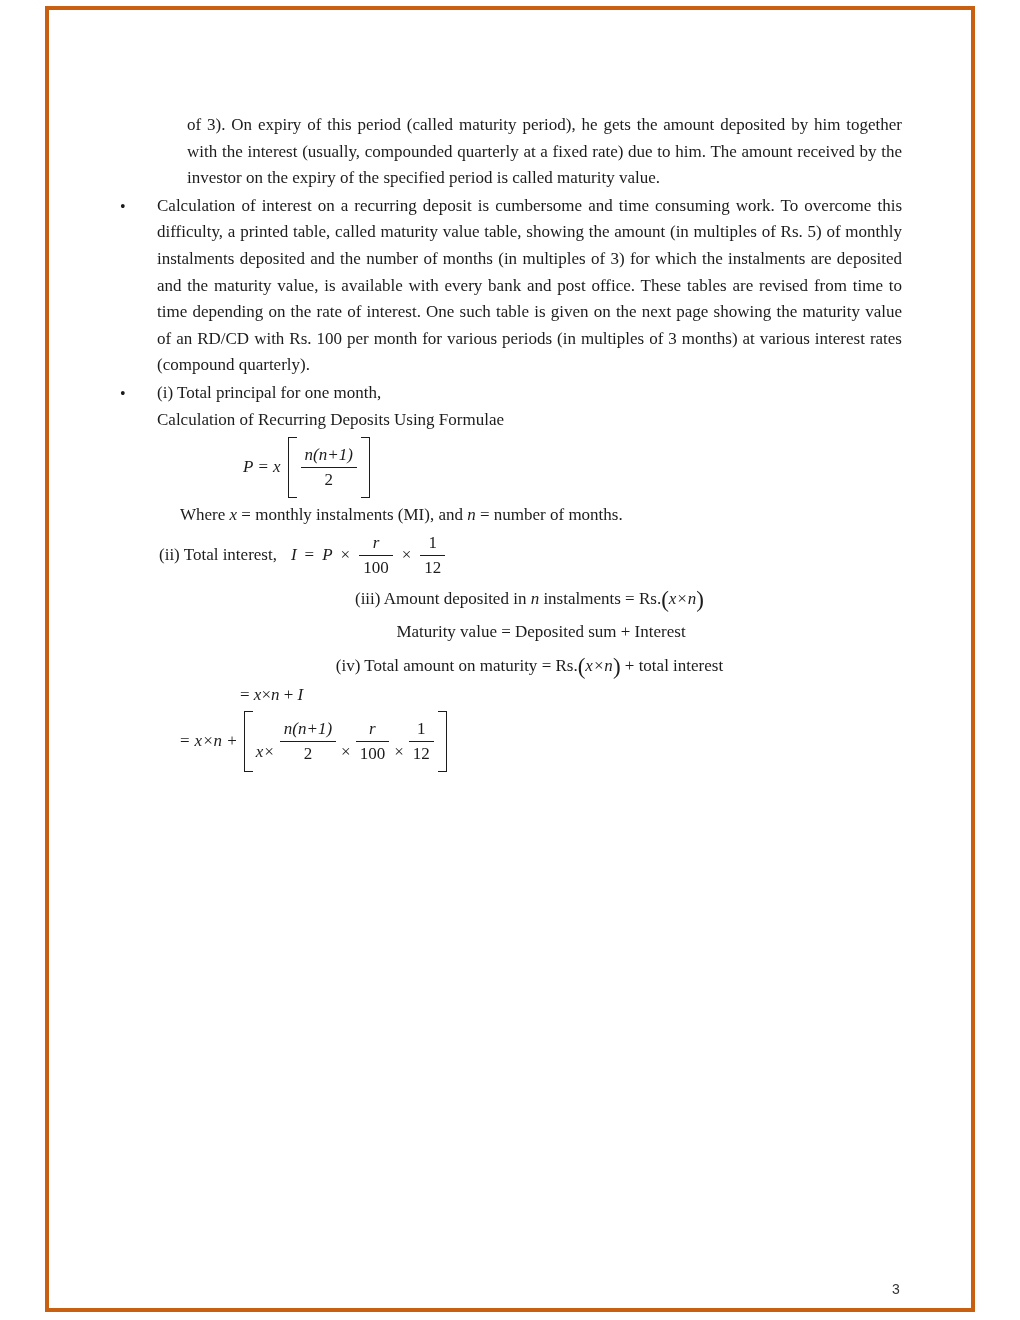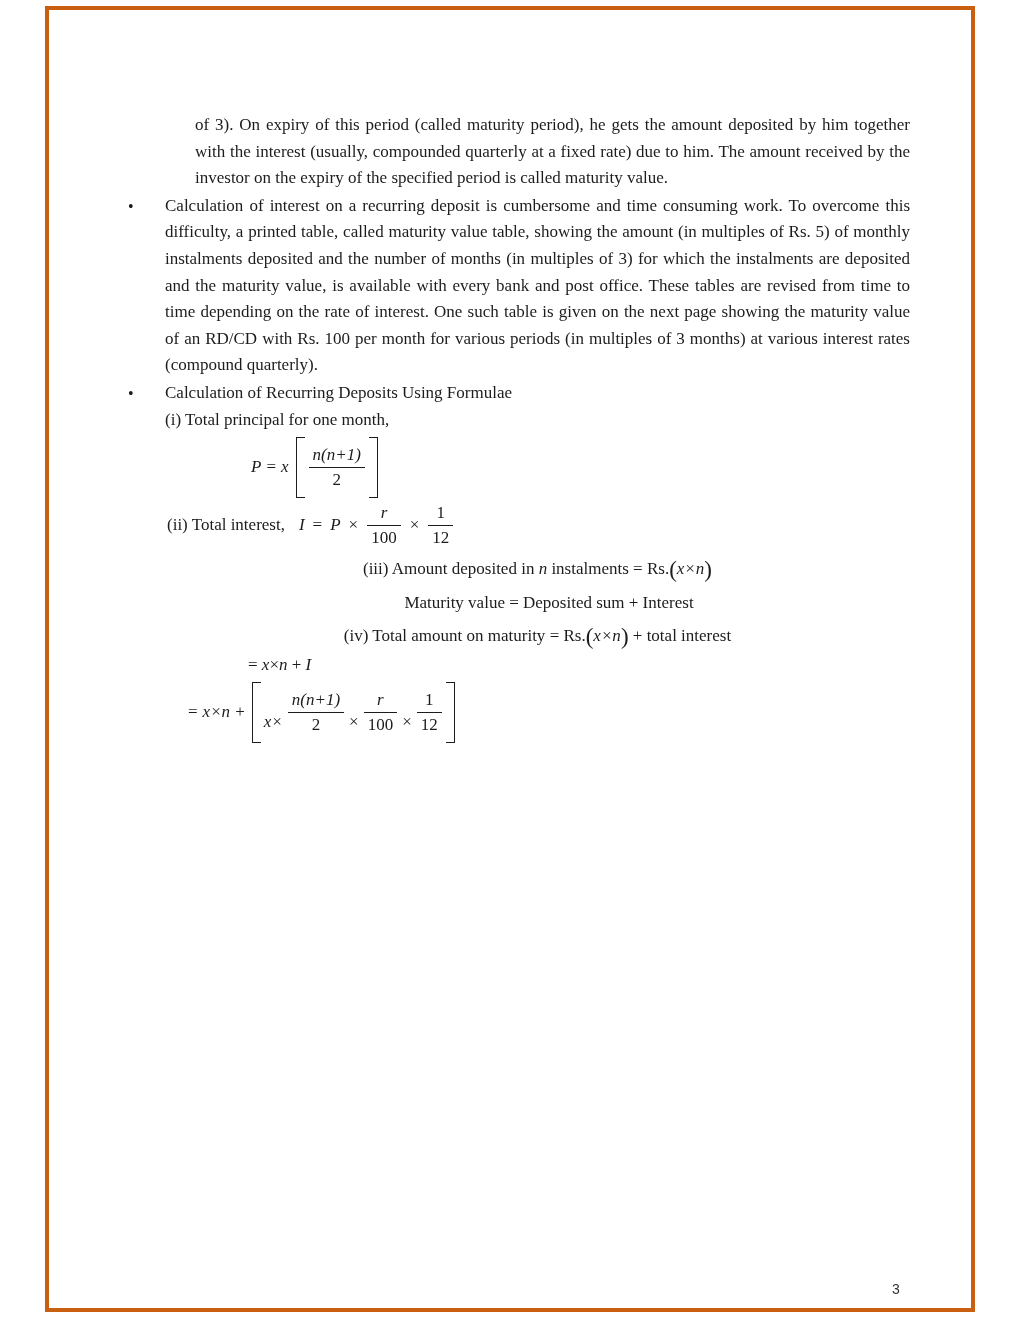--- a/index.html
+++ b/index.html
@@ -18,21 +18,20 @@
     border:4px solid #C85F11;
     box-sizing:border-box;
     pointer-events:none;
   }
   .content {
     position:absolute;
     left:120px; top:112px;
     width:782px;
     font-size:17px;
     line-height:26.6px;
-    margin-left:8px;
   }
   p { margin:0; }
   .just { text-align:justify; }
   .intro { margin-left:67px; }
   .bullet-row { display:flex; margin-top:1px; }
   .bullet-marker { width:37px; flex:0 0 37px; font-size:16px; padding-top:1px; }
   .bullet-body { flex:1; min-width:0; }
   .bold-title { font-weight:bold; }
   .indent23 { margin-left:23px; }
   i { font-style:italic; }
@@ -76,40 +75,41 @@
   <div class="bullet-row">
     <span class="bullet-marker">•</span>
     <div class="bullet-body">
       <p class="just">Calculation of interest on a recurring deposit is cumbersome and time consuming work. To overcome this difficulty, a printed table, called maturity value table, showing the amount (in multiples of Rs. 5) of monthly instalments deposited and the number of months (in multiples of 3) for which the instalments are deposited and the maturity value, is available with every bank and post office. These tables are revised from time to time depending on the rate of interest. One such table is given on the next page showing the maturity value of an RD/CD with Rs. 100 per month for various periods (in multiples of 3 months) at various interest rates (compound quarterly).</p>
     </div>
   </div>
 
   <div class="bullet-row">
     <span class="bullet-marker">•</span>
     <div class="bullet-body">
+      <p>(i) Total principal for one month,</p>
+
       <p>Calculation of Recurring Deposits Using Formulae</p>
-
-      <p>(i) Total principal for one month,</p>
 
       <div class="math-row formula-i">
         <i>P</i>
         <span>=</span>
         <i>x</i>
         <span class="bracketed">
           <span class="lbr"></span>
           <span class="br-pad">
             <span class="frac">
               <span class="num"><i>n(n+1)</i></span>
               <span class="den">2</span>
             </span>
           </span>
           <span class="rbr"></span>
         </span>
       </div>
 
+      <p class="indent23"><span>Where </span><i>x</i><span> = monthly instalments (MI), and </span><i>n</i><span> = number of months.</span></p>
 
       <div class="math-row formula-ii">
         <span class="mr8">(ii) Total interest,</span>
         <i>I</i>
         <span>=</span>
         <i>P</i>
         <span>×</span>
         <span class="frac">
           <span class="num"><i>r</i></span>
           <span class="den">100</span>

